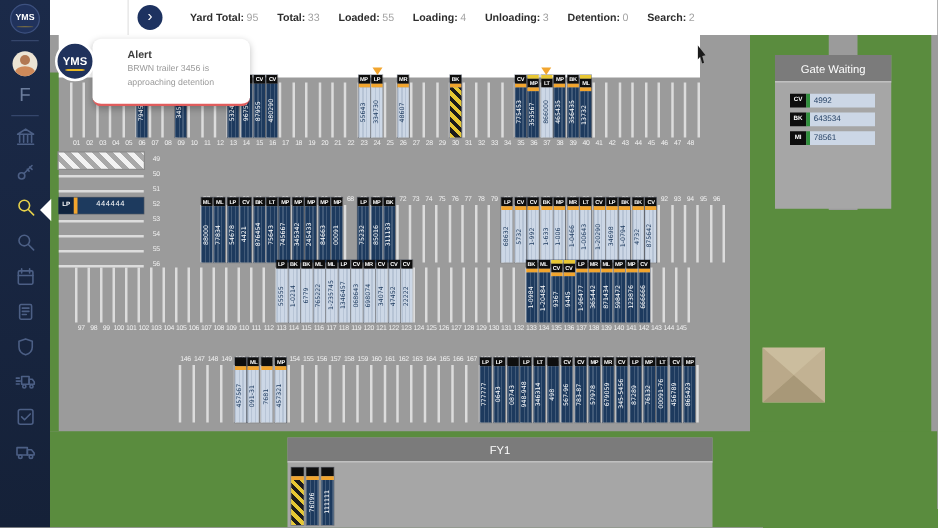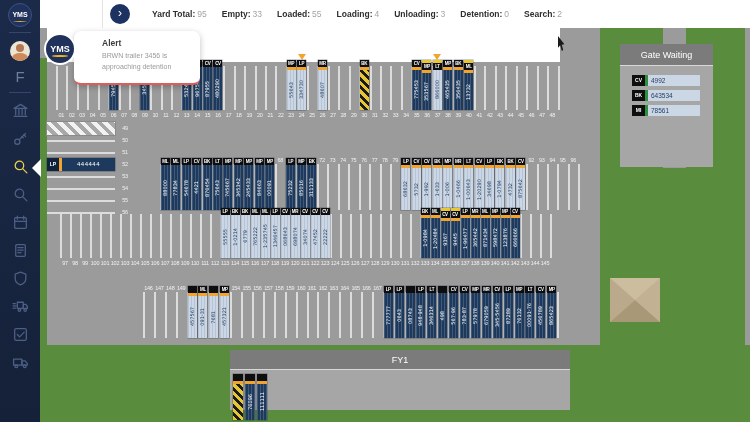--- a/index.html
+++ b/index.html
@@ -169,21 +169,21 @@
             </svg></span>
         </div>
       </div>
   </div>
 
   <div id="topbar">
     <div id="topbar-divider"></div>
     <div id="collapse-btn">›</div>
     <div id="stats">
         <div class="stat"><b>Yard Total:</b><span>95</span></div>
-        <div class="stat"><b>Empty:</b><span>33</span></div>
+        <div class="stat"><b>Total:</b><span>33</span></div>
         <div class="stat"><b>Loaded:</b><span>55</span></div>
         <div class="stat"><b>Loading:</b><span>4</span></div>
         <div class="stat"><b>Unloading:</b><span>3</span></div>
         <div class="stat"><b>Detention:</b><span>0</span></div>
         <div class="stat"><b>Search:</b><span>2</span></div>
       </div>
   </div>
 
   <div id="map">
     <div class="green" style="left:0;top:30px;width:7px;height:287px;"></div>
@@ -1177,21 +1177,21 @@
           <div class="pt-row lightrow">
             <div class="pt-tag">MI</div>
             <div class="pt-bar"></div>
             <div class="pt-num">78561</div>
           </div>
         </div>
     </div>
 
 
 
-    <div class="panel" style="left:190px;top:322px;width:340px;height:60px;">
+    <div class="panel" style="left:190px;top:322px;width:340px;height:72px;">
       <div class="panel-header" style="height:20px;line-height:20px;">FY1</div>
     </div>
     <div id="fy1-trailers">
         <div class="trailer hazard" style="left: 193px; top: 346px; height: 46px; width: 10px;">
           <div class="t-tag"></div>
           <div class="t-stripe orange"></div>
           <div class="t-body"></div>
         </div>
         <div class="trailer dark" style="left: 205px; top: 346px; height: 46px; width: 10px;">
           <div class="t-tag"></div>

